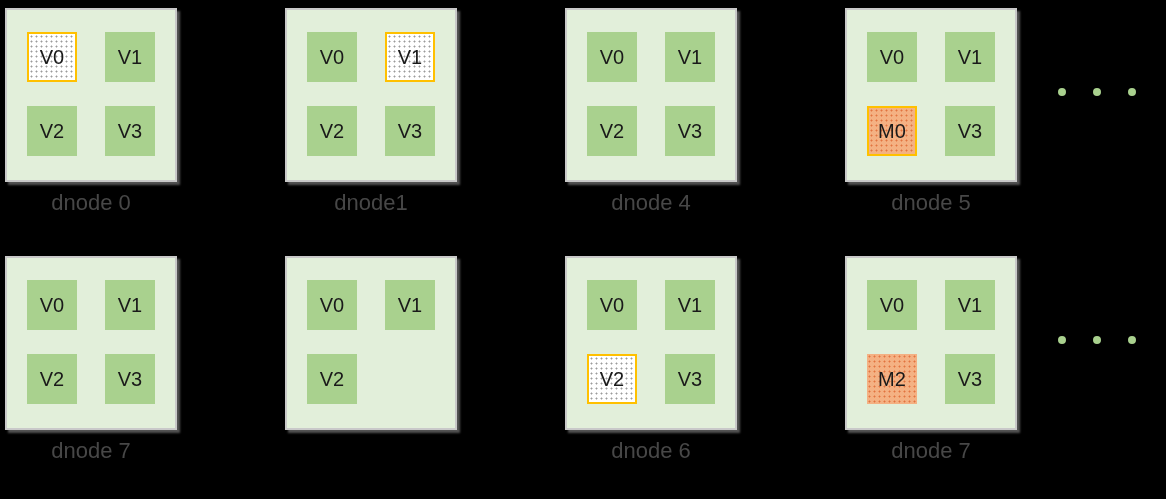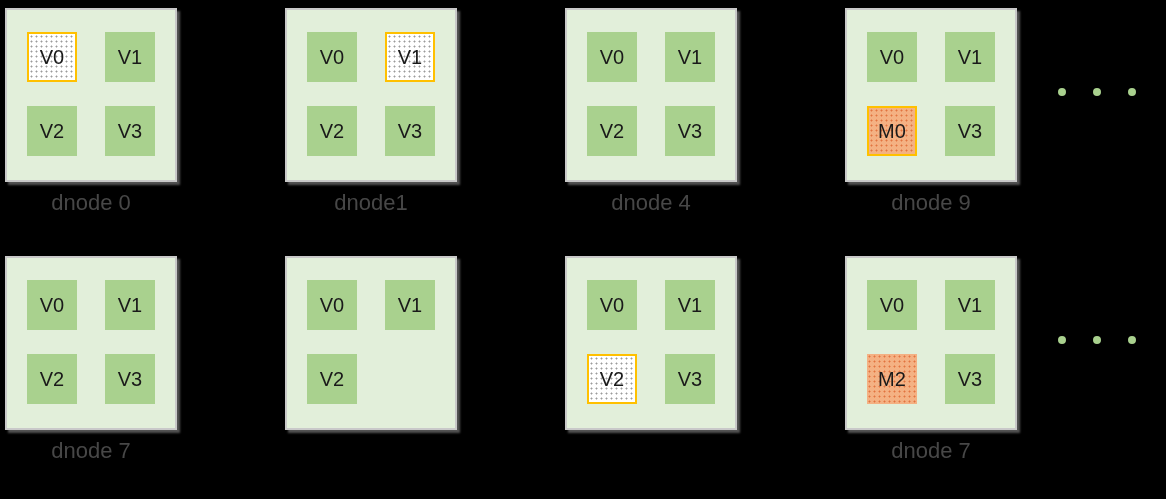--- a/index.html
+++ b/index.html
@@ -136,21 +136,21 @@
       <div class="dnode-label">dnode 4</div>
     </div>
 
     <div class="dnode-wrap">
       <div class="dnode-box">
         <div class="cell" data-type="vnode">V0</div>
         <div class="cell" data-type="vnode">V1</div>
         <div class="cell" data-type="mnode-highlight">M0</div>
         <div class="cell" data-type="vnode">V3</div>
       </div>
-      <div class="dnode-label">dnode 9</div>
+      <div class="dnode-label">dnode 5</div>
     </div>
 
   </div>
 
   <div class="row row-2">
 
     <div class="dnode-wrap">
       <div class="dnode-box">
         <div class="cell" data-type="vnode">V0</div>
         <div class="cell" data-type="vnode">V1</div>
@@ -168,20 +168,21 @@
       </div>
     </div>
 
     <div class="dnode-wrap">
       <div class="dnode-box">
         <div class="cell" data-type="vnode">V0</div>
         <div class="cell" data-type="vnode">V1</div>
         <div class="cell" data-type="vnode-dropped">V2</div>
         <div class="cell" data-type="vnode">V3</div>
       </div>
+      <div class="dnode-label">dnode 6</div>
     </div>
 
     <div class="dnode-wrap">
       <div class="dnode-box">
         <div class="cell" data-type="vnode">V0</div>
         <div class="cell" data-type="vnode">V1</div>
         <div class="cell" data-type="mnode">M2</div>
         <div class="cell" data-type="vnode">V3</div>
       </div>
       <div class="dnode-label">dnode 7</div>

